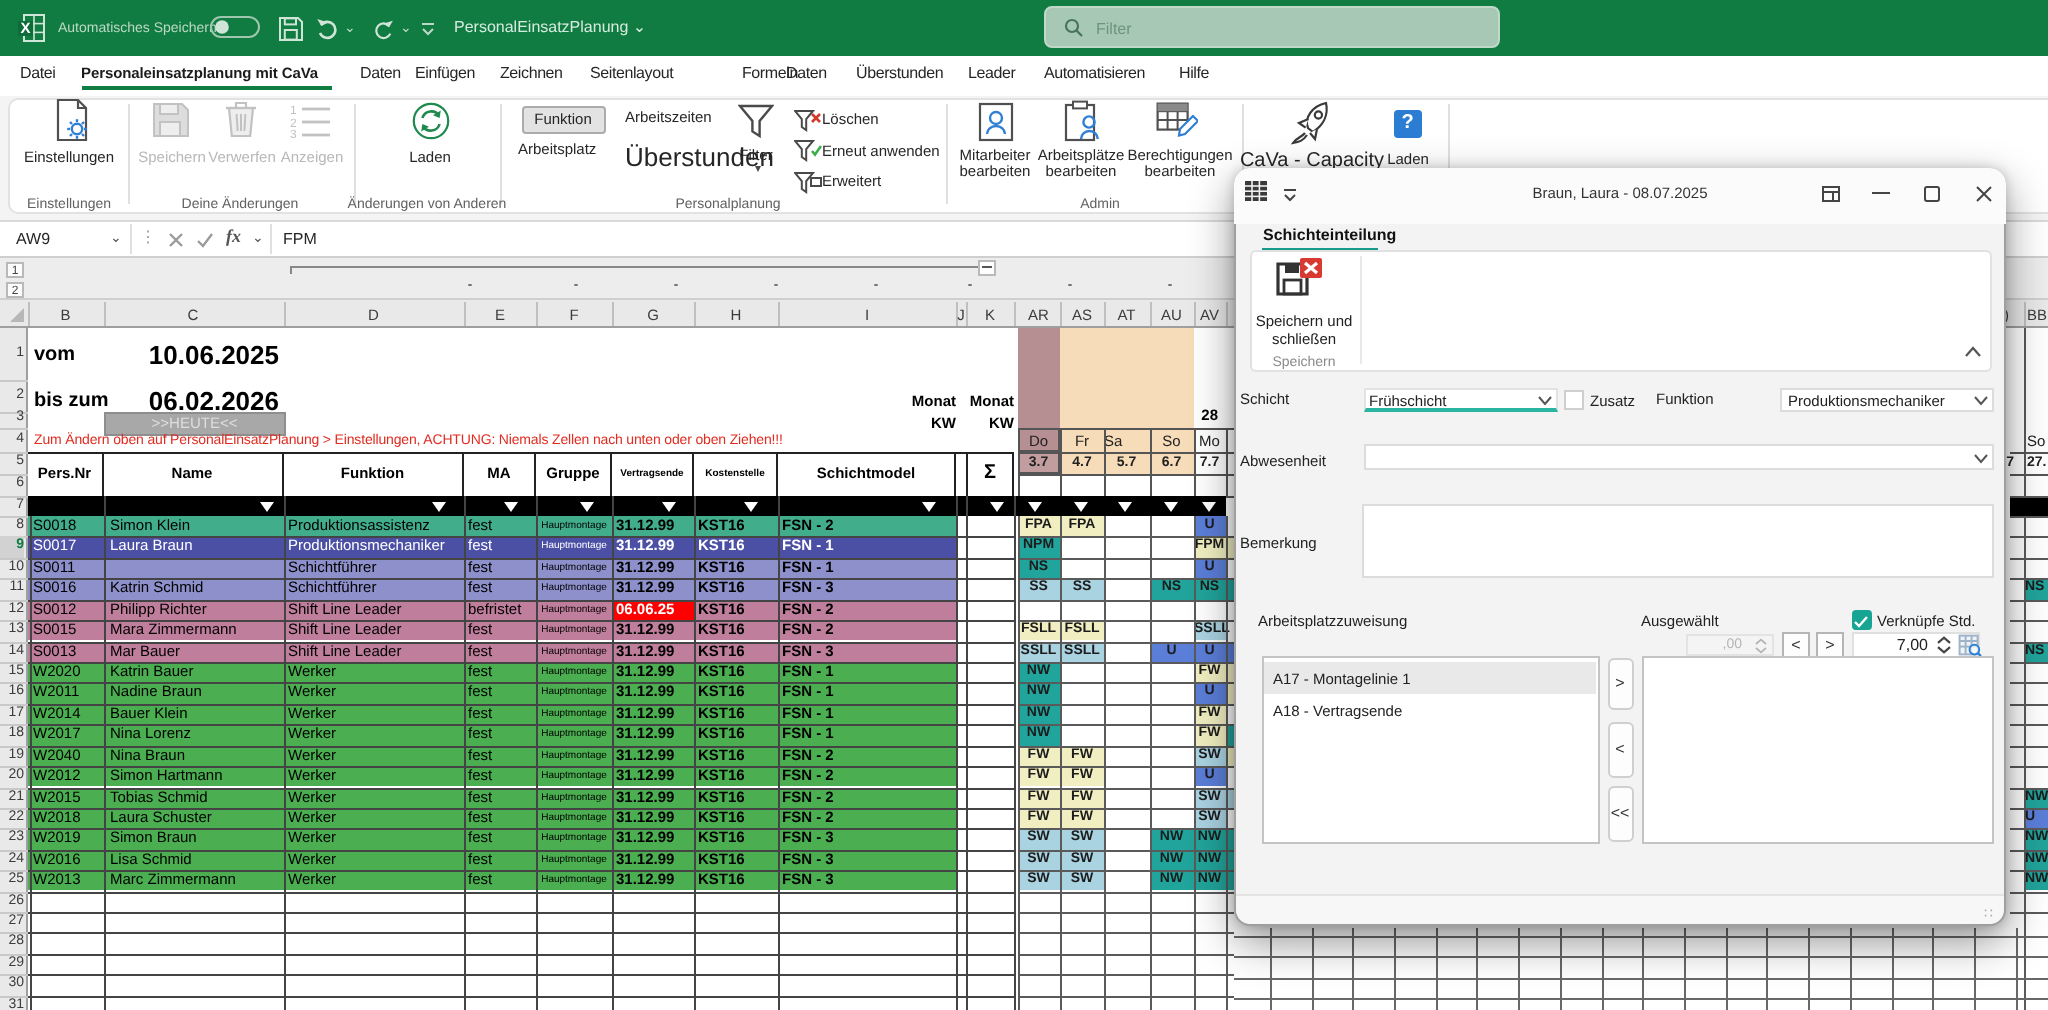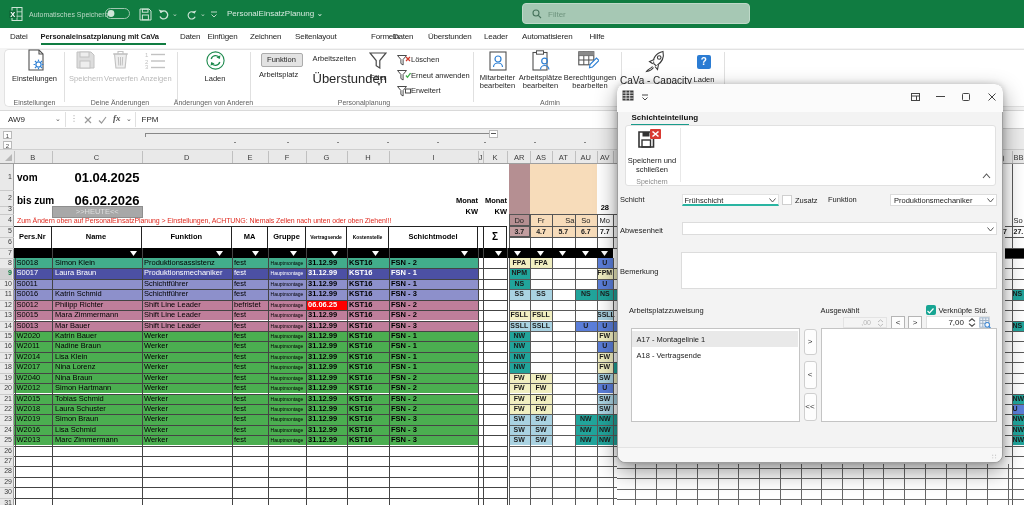--- a/index.html
+++ b/index.html
@@ -312,40 +312,40 @@
 <div class="ab" style="left:0;top:466.4px;width:12px;height:10.4px;text-align:right;font-size:7px;color:#3c3c3c;font-weight:normal;line-height:9.4px;">28</div>
 <div style="position:absolute;left:0px;top:476.8px;width:14px;height:1px;background:#c9c9c9;"></div>
 <div class="ab" style="left:0;top:476.8px;width:12px;height:10.4px;text-align:right;font-size:7px;color:#3c3c3c;font-weight:normal;line-height:9.4px;">29</div>
 <div style="position:absolute;left:0px;top:487.2px;width:14px;height:1px;background:#c9c9c9;"></div>
 <div class="ab" style="left:0;top:487.2px;width:12px;height:10.4px;text-align:right;font-size:7px;color:#3c3c3c;font-weight:normal;line-height:9.4px;">30</div>
 <div style="position:absolute;left:0px;top:497.7px;width:14px;height:1px;background:#c9c9c9;"></div>
 <div class="ab" style="left:0;top:497.7px;width:12px;height:10.4px;text-align:right;font-size:7px;color:#3c3c3c;font-weight:normal;line-height:9.4px;">31</div>
 
 <div class="ab" style="left:17px;top:171.5px;font-size:10px;font-weight:bold;color:#000;">vom</div>
 <div class="ab" style="left:17px;top:194.5px;font-size:10px;font-weight:bold;color:#000;">bis zum</div>
-<div class="ab" style="left:51.5px;top:169.5px;width:88px;text-align:right;font-size:13px;font-weight:bold;color:#000;">01.04.2025</div>
+<div class="ab" style="left:51.5px;top:169.5px;width:88px;text-align:right;font-size:13px;font-weight:bold;color:#000;">10.06.2025</div>
 <div class="ab" style="left:51.5px;top:192.5px;width:88px;text-align:right;font-size:13px;font-weight:bold;color:#000;">06.02.2026</div>
 <div class="ab" style="left:420px;top:195.5px;width:58px;text-align:right;font-size:7.5px;font-weight:bold;">Monat</div>
 <div class="ab" style="left:420px;top:206.5px;width:58px;text-align:right;font-size:7.5px;font-weight:bold;">KW</div>
 <div class="ab" style="left:449px;top:195.5px;width:58px;text-align:right;font-size:7.5px;font-weight:bold;">Monat</div>
 <div class="ab" style="left:449px;top:206.5px;width:58px;text-align:right;font-size:7.5px;font-weight:bold;">KW</div>
 <div style="position:absolute;left:52px;top:206px;width:90.5px;height:11.5px;background:#a8a8a8;border:1px solid #8e8e8e;color:#dedede;font-size:7.5px;text-align:center;line-height:10px;">&gt;&gt;HEUTE&lt;&lt;</div>
 <div class="ab" style="left:17px;top:216.5px;font-size:7px;letter-spacing:-0.08px;color:#e02b20;white-space:nowrap;">Zum Ändern oben auf PersonalEinsatzPlanung &gt; Einstellungen, ACHTUNG: Niemals Zellen nach unten oder oben Ziehen!!!</div>
 <div style="position:absolute;left:508.5px;top:163.5px;width:21.5px;height:50px;background:#b58f92;"></div>
 <div style="position:absolute;left:530px;top:163.5px;width:67px;height:50px;background:#f7dcba;"></div>
 <div style="position:absolute;left:508.5px;top:213.5px;width:21.5px;height:12.5px;background:#b58f92;border:1px solid #555;"></div>
 <div style="position:absolute;left:530px;top:213.5px;width:67px;height:12.5px;background:#f7dcba;"></div>
 <div style="position:absolute;left:508.5px;top:226px;width:21.5px;height:11px;background:#c29d9f;border:1px solid #555;border-top:none;"></div>
 <div style="position:absolute;left:530px;top:226px;width:67px;height:11px;background:#f7dcba;"></div>
 <div class="ab" style="left:575px;top:203px;width:34px;text-align:right;font-size:7.5px;font-weight:bold;">28</div>
 <div class="ab" style="left:508.5px;top:215.5px;width:21.5px;text-align:center;font-size:7.5px;color:#222;">Do</div>
 <div class="ab" style="left:508.5px;top:227.5px;width:21.5px;text-align:center;font-size:7px;font-weight:bold;color:#222;">3.7</div>
 <div class="ab" style="left:530px;top:215.5px;width:22px;text-align:center;font-size:7.5px;color:#222;">Fr</div>
 <div class="ab" style="left:530px;top:227.5px;width:22px;text-align:center;font-size:7px;font-weight:bold;color:#222;">4.7</div>
-<div class="ab" style="left:552px;top:215.5px;width:22.5px;text-align:right;font-size:7.5px;color:#222;">Sa</div>
+<div class="ab" style="left:552px;top:215.5px;width:22.5px;text-align:left;font-size:7.5px;color:#222;">Sa</div>
 <div class="ab" style="left:552px;top:227.5px;width:22.5px;text-align:center;font-size:7px;font-weight:bold;color:#222;">5.7</div>
 <div class="ab" style="left:574.5px;top:215.5px;width:22.5px;text-align:center;font-size:7.5px;color:#222;">So</div>
 <div class="ab" style="left:574.5px;top:227.5px;width:22.5px;text-align:center;font-size:7px;font-weight:bold;color:#222;">6.7</div>
 <div class="ab" style="left:597px;top:215.5px;width:15.5px;text-align:center;font-size:7.5px;color:#222;">Mo</div>
 <div class="ab" style="left:597px;top:227.5px;width:15.5px;text-align:center;font-size:7px;font-weight:bold;color:#222;">7.7</div>
 <div style="position:absolute;left:508.5px;top:213.5px;width:108.5px;height:1px;background:#555;"></div>
 <div style="position:absolute;left:508.5px;top:226px;width:108.5px;height:1px;background:#555;"></div>
 <div style="position:absolute;left:508.5px;top:237px;width:108.5px;height:1px;background:#555;"></div>
 <div style="position:absolute;left:508.5px;top:248px;width:108.5px;height:1px;background:#555;"></div>
 <div style="position:absolute;left:530px;top:213.5px;width:1px;height:34.5px;background:#555;"></div>
@@ -524,21 +524,21 @@
 <div class="ab" style="left:55px;top:341.4px;height:10.4px;line-height:10.4px;font-size:7.5px;color:#000;white-space:nowrap;">Nadine Braun</div>
 <div class="ab" style="left:144px;top:341.4px;height:10.4px;line-height:10.4px;font-size:7.5px;color:#000;white-space:nowrap;">Werker</div>
 <div class="ab" style="left:234px;top:341.4px;height:10.4px;line-height:10.4px;font-size:7.5px;color:#000;">fest</div>
 <div class="ab" style="left:268px;top:341.4px;width:38px;height:10.4px;line-height:10.4px;font-size:5px;color:#000;text-align:center;">Hauptmontage</div>
 <div class="ab" style="left:308px;top:341.4px;height:10.4px;line-height:10.4px;font-size:7.5px;font-weight:bold;color:#000;">31.12.99</div>
 <div class="ab" style="left:349px;top:341.4px;height:10.4px;line-height:10.4px;font-size:7.5px;font-weight:bold;color:#000;">KST16</div>
 <div class="ab" style="left:391px;top:341.4px;height:10.4px;line-height:10.4px;font-size:7.5px;font-weight:bold;color:#000;white-space:nowrap;">FSN - 1</div>
 <div style="position:absolute;left:14px;top:351.8px;width:957px;height:0px;"></div>
 <div style="position:absolute;left:14px;top:351.8px;width:464px;height:10.4px;background:#4bae50;"></div>
 <div class="ab" style="left:16.5px;top:351.8px;width:33px;height:10.4px;line-height:10.4px;font-size:7.5px;color:#000;">W2014</div>
-<div class="ab" style="left:55px;top:351.8px;height:10.4px;line-height:10.4px;font-size:7.5px;color:#000;white-space:nowrap;">Lisa Klein</div>
+<div class="ab" style="left:55px;top:351.8px;height:10.4px;line-height:10.4px;font-size:7.5px;color:#000;white-space:nowrap;">Bauer Klein</div>
 <div class="ab" style="left:144px;top:351.8px;height:10.4px;line-height:10.4px;font-size:7.5px;color:#000;white-space:nowrap;">Werker</div>
 <div class="ab" style="left:234px;top:351.8px;height:10.4px;line-height:10.4px;font-size:7.5px;color:#000;">fest</div>
 <div class="ab" style="left:268px;top:351.8px;width:38px;height:10.4px;line-height:10.4px;font-size:5px;color:#000;text-align:center;">Hauptmontage</div>
 <div class="ab" style="left:308px;top:351.8px;height:10.4px;line-height:10.4px;font-size:7.5px;font-weight:bold;color:#000;">31.12.99</div>
 <div class="ab" style="left:349px;top:351.8px;height:10.4px;line-height:10.4px;font-size:7.5px;font-weight:bold;color:#000;">KST16</div>
 <div class="ab" style="left:391px;top:351.8px;height:10.4px;line-height:10.4px;font-size:7.5px;font-weight:bold;color:#000;white-space:nowrap;">FSN - 1</div>
 <div style="position:absolute;left:14px;top:362.2px;width:957px;height:0px;"></div>
 <div style="position:absolute;left:14px;top:362.2px;width:464px;height:10.4px;background:#4bae50;"></div>
 <div class="ab" style="left:16.5px;top:362.2px;width:33px;height:10.4px;line-height:10.4px;font-size:7.5px;color:#000;">W2017</div>
 <div class="ab" style="left:55px;top:362.2px;height:10.4px;line-height:10.4px;font-size:7.5px;color:#000;white-space:nowrap;">Nina Lorenz</div>
@@ -870,20 +870,21 @@
         <line x1="0.5" y1="5.6" x2="11.5" y2="5.6"></line>
         <line x1="0.5" y1="8.2" x2="11.5" y2="8.2"></line>
         <line x1="4" y1="0.5" x2="4" y2="10.5"></line>
         <line x1="7.7" y1="0.5" x2="7.7" y2="10.5"></line>
       </g>
     </svg>
 <svg class="ab" style="left:641px;top:93.5px" width="8" height="7" viewBox="0 0 8 7">
       <line x1="1" y1="1" x2="7" y2="1" stroke="#444"></line>
       <path d="M1.5 3.5 L4 6 L6.5 3.5" fill="none" stroke="#444"></path>
     </svg>
+<div class="ab" style="left:617px;top:92px;width:386px;text-align:center;font-size:7.5px;color:#333;">Braun, Laura - 08.07.2025</div>
 <svg class="ab" style="left:911px;top:92.5px" width="9" height="8" viewBox="0 0 9 8">
       <rect x="0.5" y="0.5" width="8" height="7" fill="none" stroke="#444"></rect>
       <line x1="0.5" y1="3" x2="8.5" y2="3" stroke="#444"></line>
       <line x1="5.5" y1="3" x2="5.5" y2="7.5" stroke="#444"></line>
     </svg>
 <div class="ab" style="left:936px;top:88px;width:9px;height:9px;border-bottom:1px solid #444;"></div>
 <svg class="ab" style="left:962px;top:92.5px" width="8" height="8" viewBox="0 0 8 8">
       <rect x="0.5" y="0.5" width="7" height="7" fill="none" stroke="#444" rx="1"></rect>
     </svg>
 <svg class="ab" style="left:987.5px;top:92.5px" width="8" height="8" viewBox="0 0 8 8">

